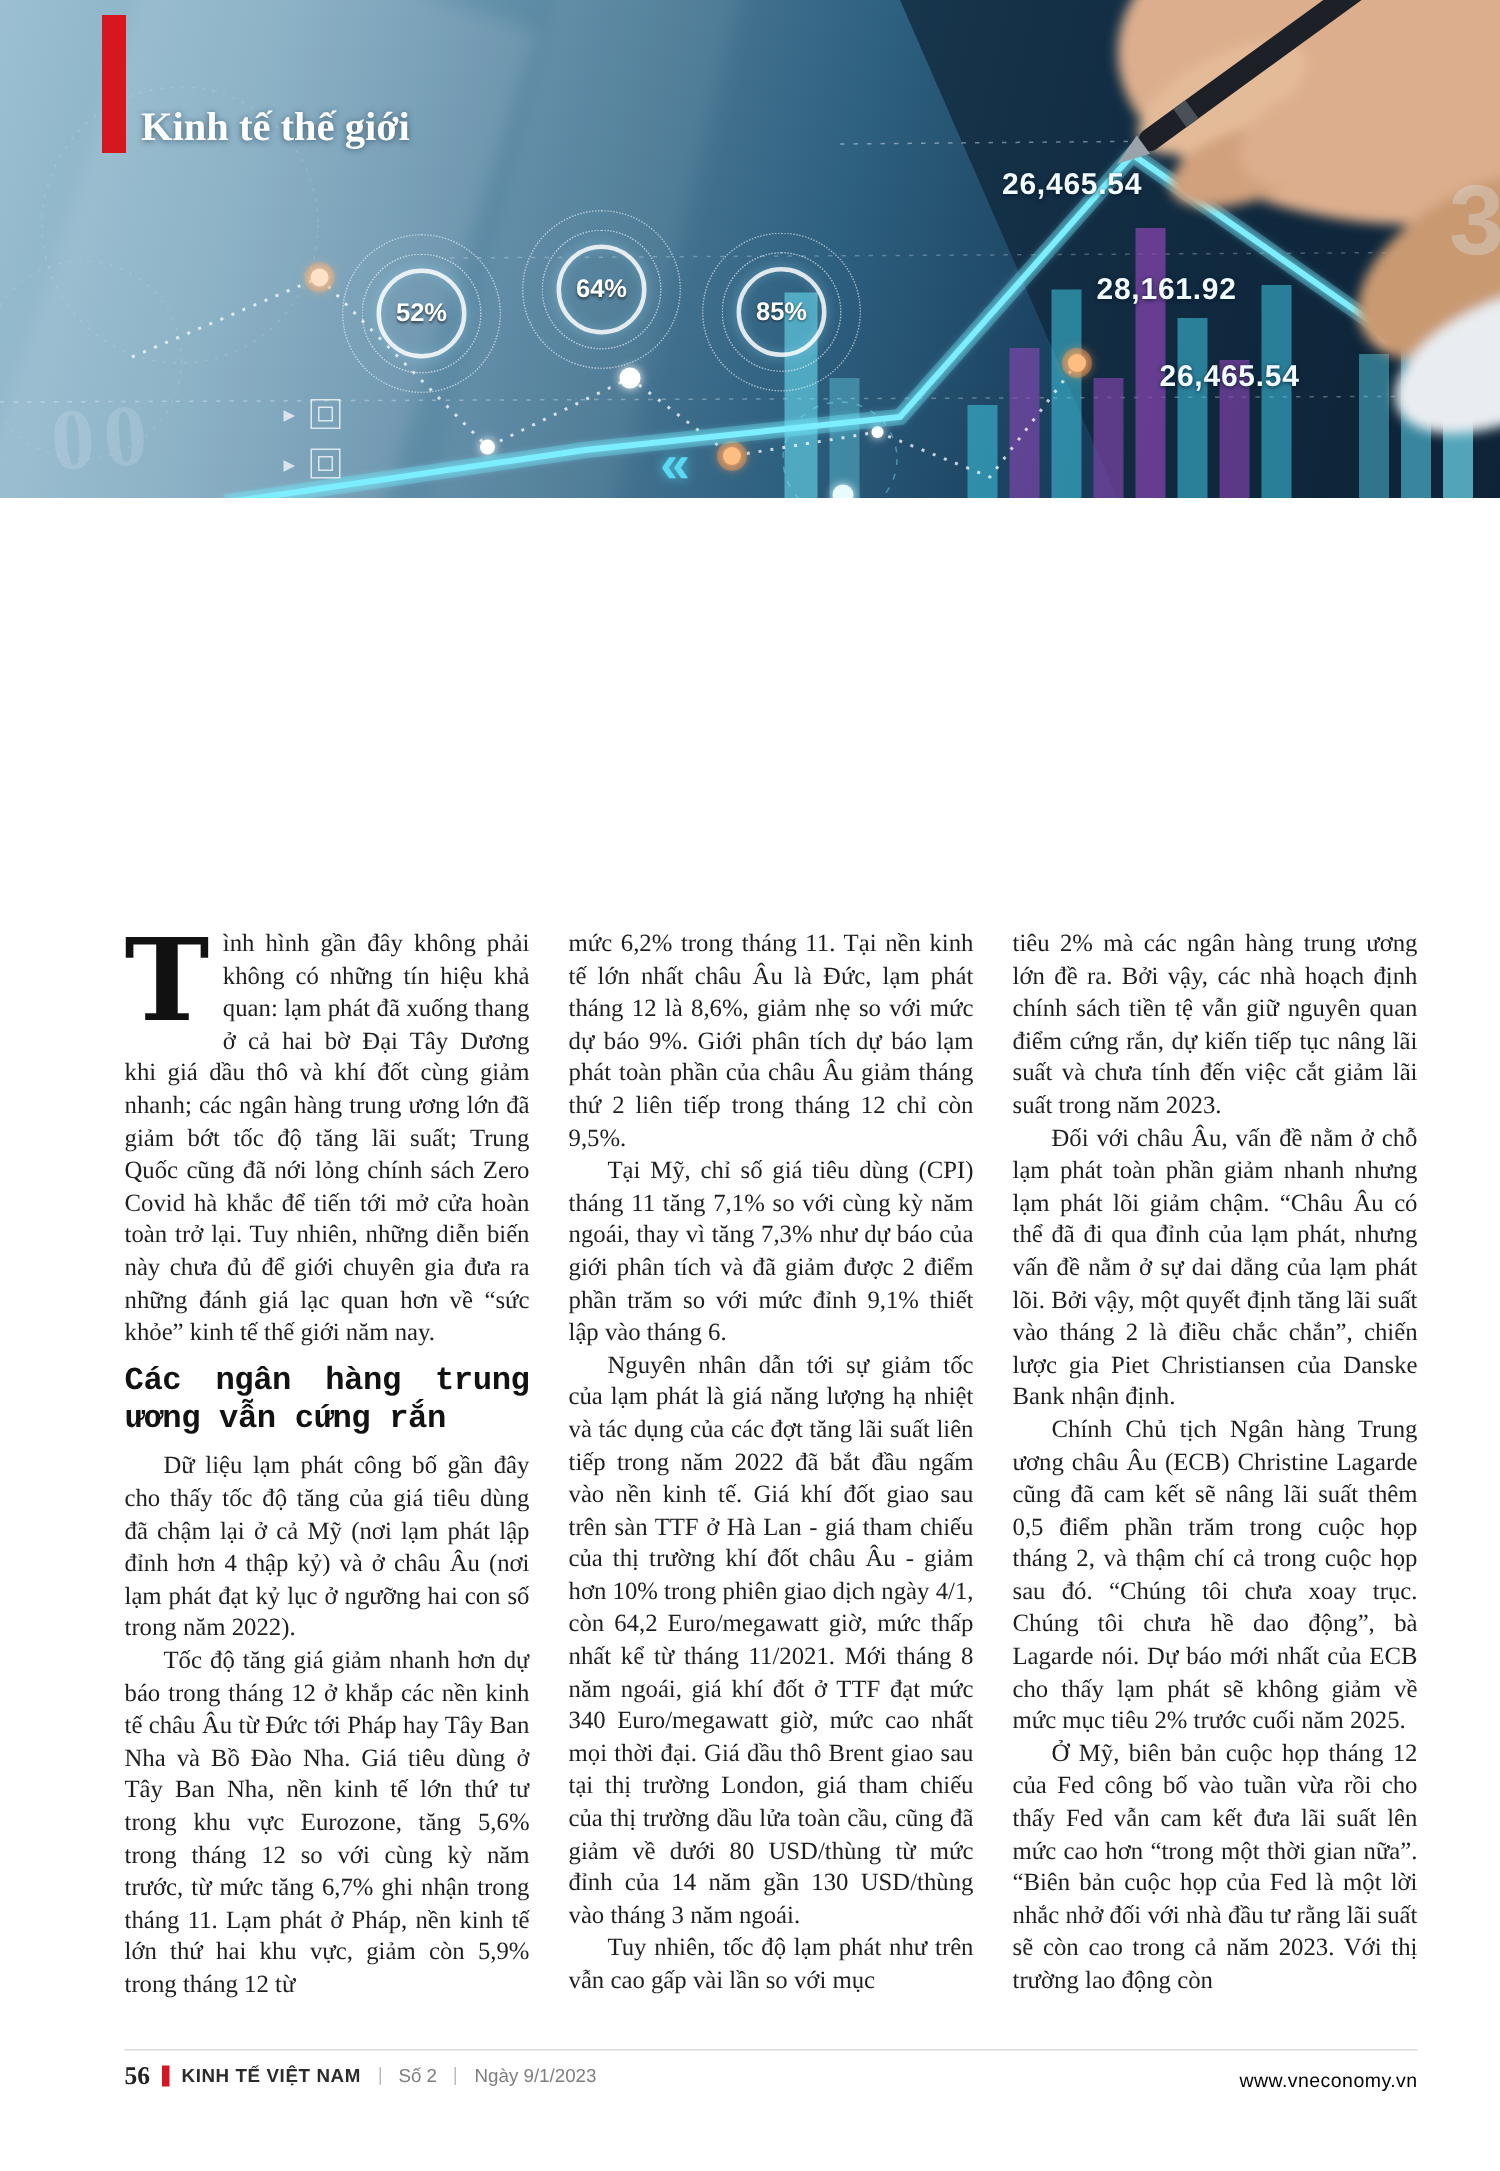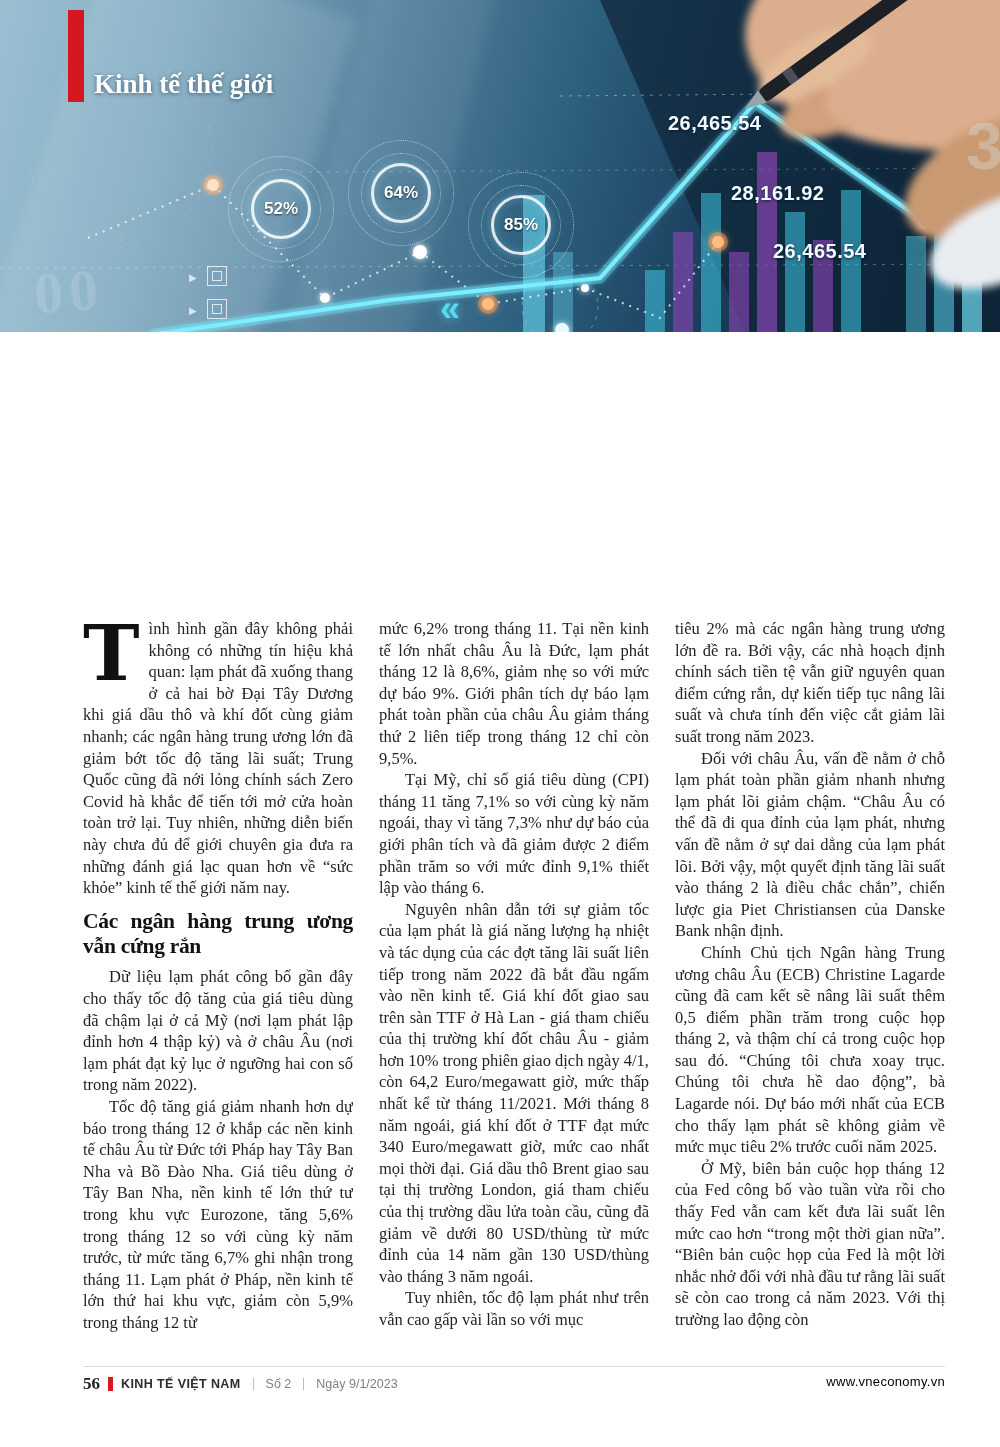--- a/index.html
+++ b/index.html
@@ -50,27 +50,27 @@
 
   
   .columns{position:absolute;left:83px;top:618px;width:862px;height:741px;display:flex;gap:26px;}
   .col{flex:1 1 0;overflow:hidden;
        font-family:"Liberation Serif","DejaVu Serif",serif;font-size:16.5px;line-height:21.6px;
        color:#1f1f1f;text-align:justify;}
   .col p{margin:0;text-indent:26px;}
   .col p.noindent{text-indent:0;}
   .dropcap{float:left;font-family:"DejaVu Serif",serif;font-weight:bold;
            font-size:76px;line-height:.82;padding:5px 9px 0 0;color:#111;text-indent:0;}
-  .subhead{margin:10px 0 7px;font-family:Liberation Serif, serif;
+  .subhead{margin:10px 0 7px;font-family:Liberation Mono, monospace;
            font-weight:bold;font-size:21.5px;line-height:1.18;letter-spacing:-.3px;color:#121212;}
 
   
   .footer-rule{position:absolute;left:83px;right:55px;top:1366px;border-top:1px solid #dcdcdc;}
   .footer{position:absolute;left:83px;right:55px;top:1374px;display:flex;
-          align-items:flex-start;justify-content:space-between;}
+          align-items:flex-end;justify-content:space-between;}
   .footer .left{display:flex;align-items:center;gap:8px;}
   .pageno{font-family:"Liberation Serif",serif;font-weight:bold;font-size:17px;color:#222;}
   .fbar{width:5px;height:14px;background:#d6171f;}
   .brand{font-weight:bold;font-size:12.5px;color:#2b2b2b;letter-spacing:.4px;}
   .sep{display:inline-block;width:0;height:12px;border-left:1px solid #bbbbbb;margin:0 4px;}
   .meta{font-size:12.5px;color:#7f7f7f;}
   .site{font-size:13px;color:#000000;letter-spacing:.3px;}
 </style>
 </head>
 <body>
@@ -166,21 +166,21 @@
           </div>
         </div>
     </div>
     <div class="gauge" style="left:348px;top:140px;">
       <div class="mid">
           <div class="inner">
             <span class="val">64%</span>
           </div>
         </div>
     </div>
-    <div class="gauge" style="left:468px;top:172px;">
+    <div class="gauge" style="left:468px;top:155px;">
       <div class="mid">
           <div class="inner">
             <span class="val">85%</span>
           </div>
         </div>
     </div>
 
     <div class="chev" style="left:440px;top:288px;">«</div>
     <div class="bigdigit" style="left:966px;top:108px;">3</div>
     <div class="watermark" style="left:34px;top:258px;">00</div>

